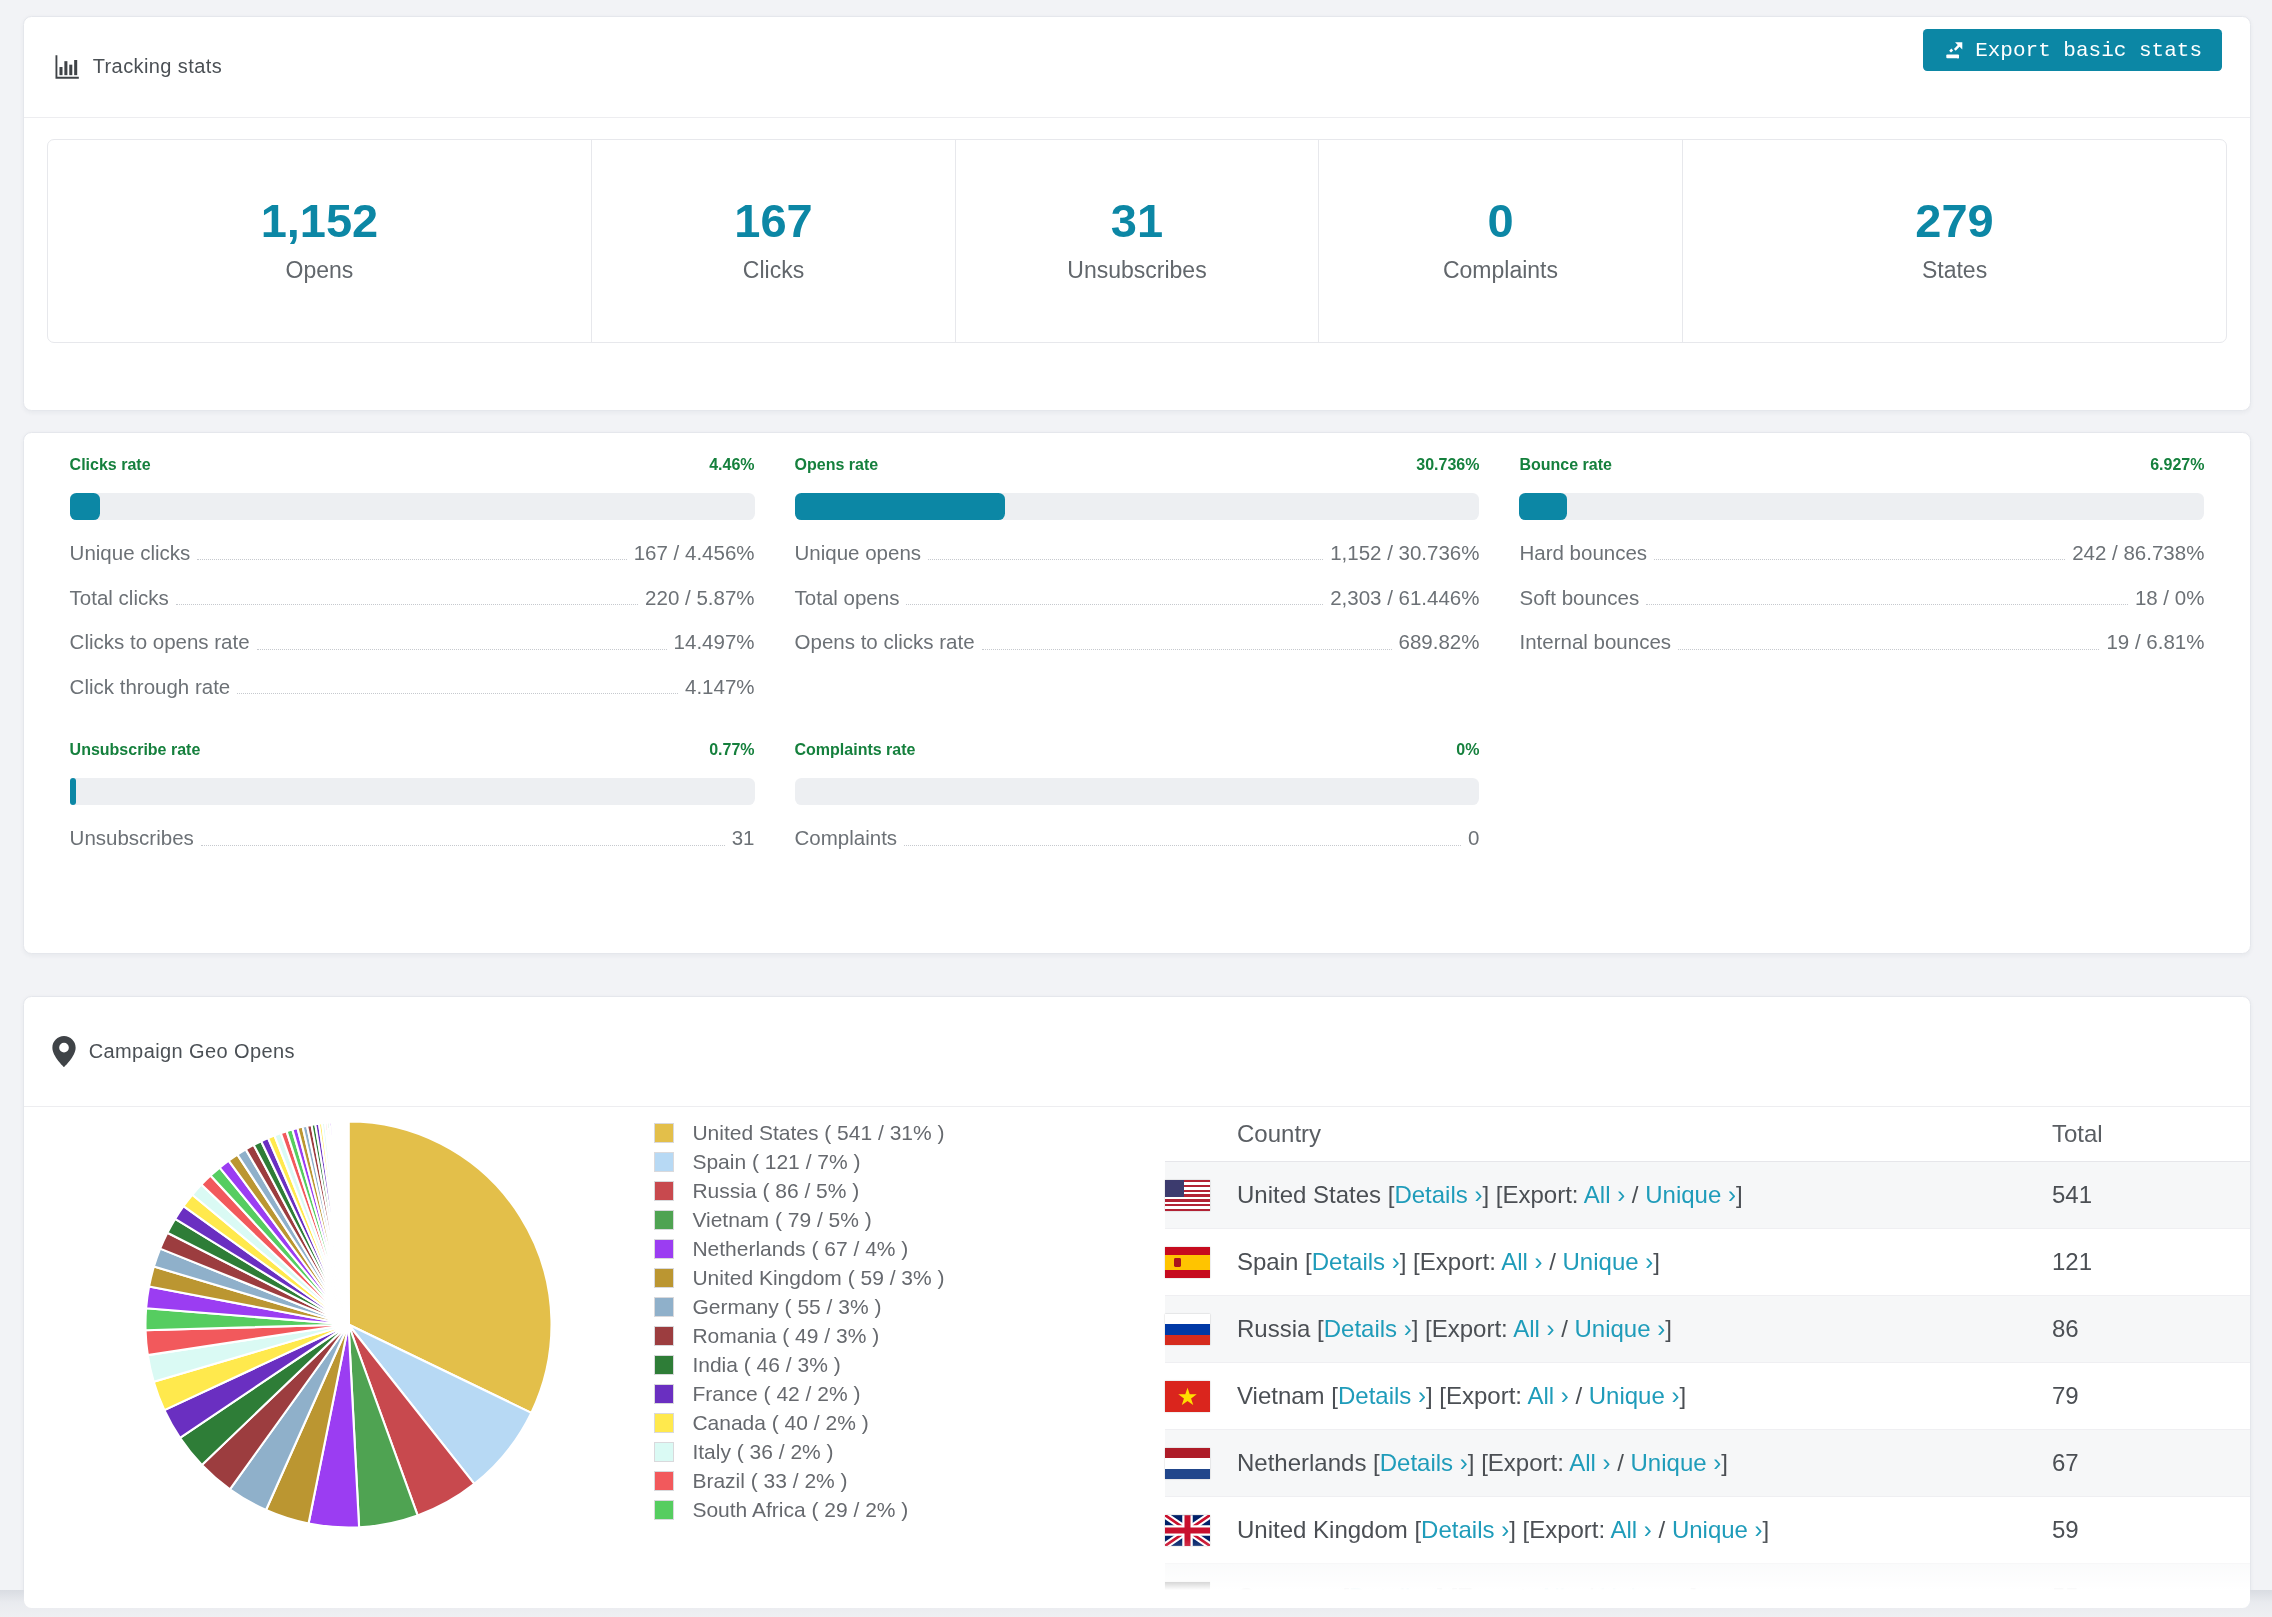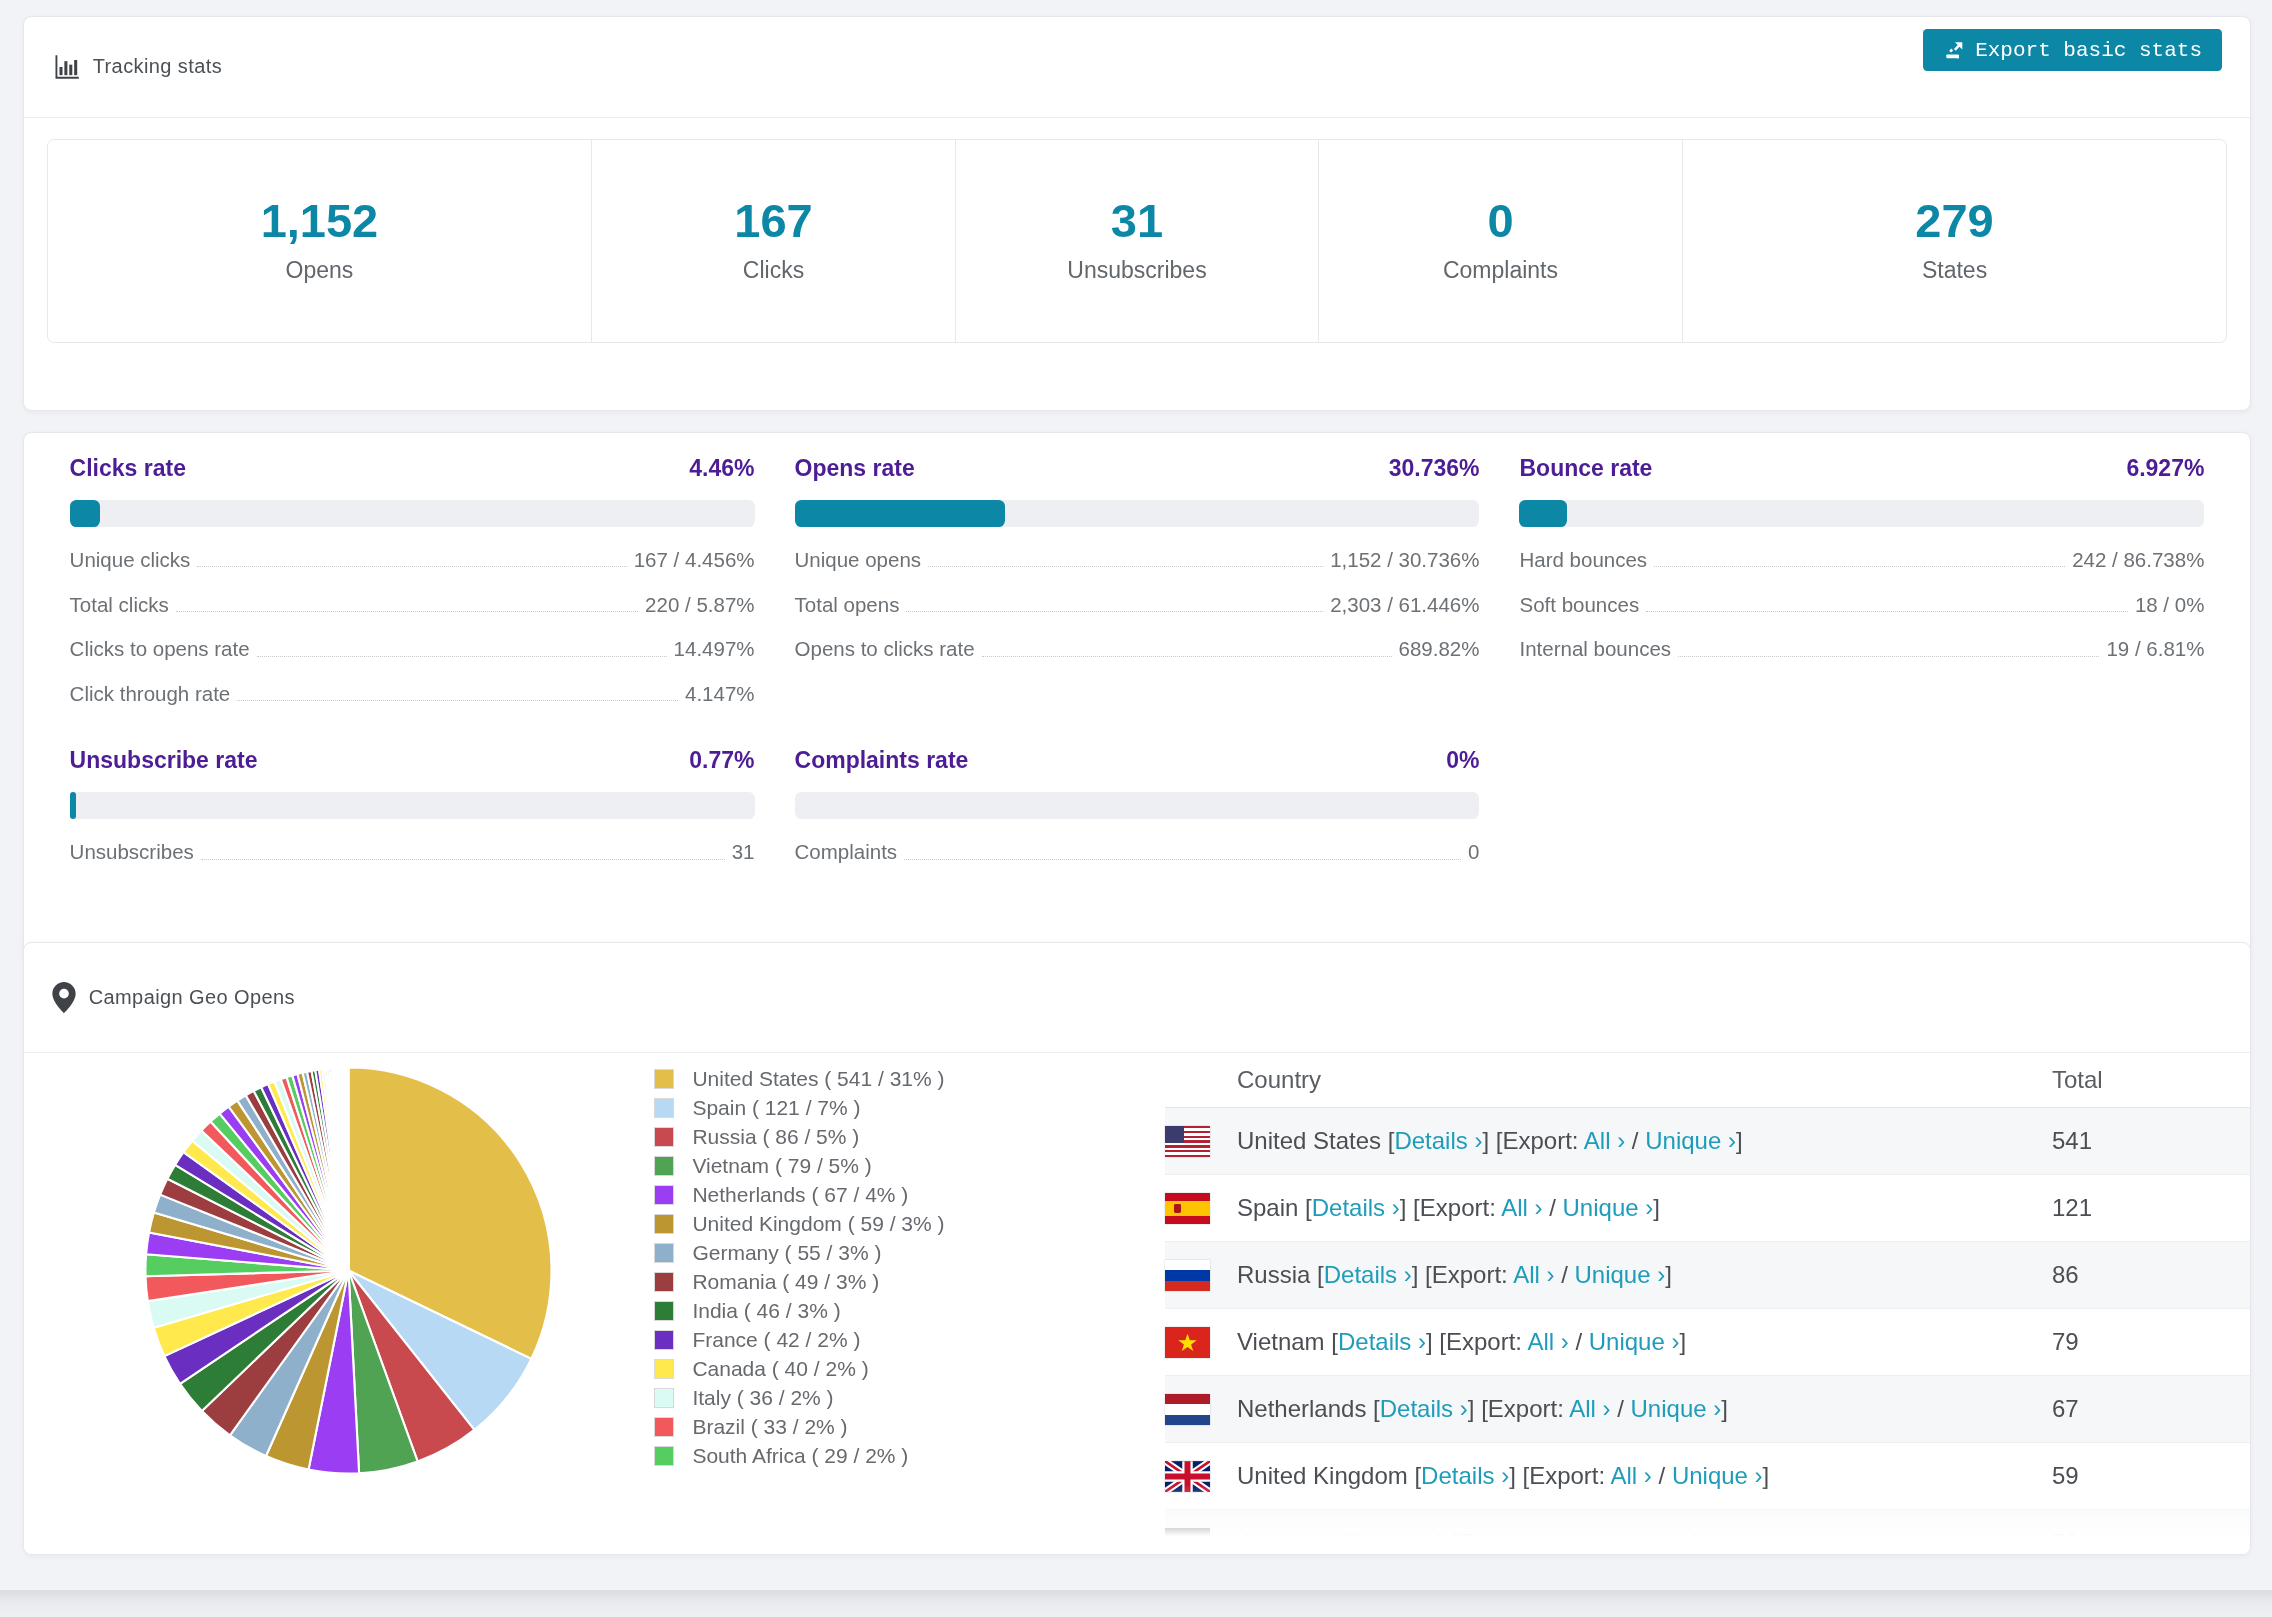--- a/index.html
+++ b/index.html
@@ -40,30 +40,30 @@
   .stat-cell:first-child{border-left:none;}
   .stat-value{font-size:47px;font-weight:bold;color:#0c87a5;line-height:1;}
   .stat-label{font-size:23px;color:#62676c;margin-top:12.7px;}
   
   #card-rates{top:432px;height:522px;padding:24px 22.6px 0;}
   .rates-grid{
     display:grid;grid-template-columns:1fr 1fr 1fr;column-gap:40px;row-gap:44px;
     padding:0 23px;
   }
   .rate-head{display:flex;justify-content:space-between;align-items:baseline;line-height:1;}
-  .rate-title,.rate-pct{font-size:23px;font-weight:bold;color:#4c1d95;}
+  .rate-title,.rate-pct{font-size:16px;font-weight:bold;color:#15803d;}
   .bar{margin-top:20px;height:27px;background:#edeff2;border-radius:6.4px;position:relative;}
   .bar-fill{height:27px;background:#0c87a5;border-radius:6.4px;}
   .rate-rows{margin-top:10px;}
   .rrow{display:flex;align-items:flex-end;margin-top:21px;font-size:20.5px;color:#6c7176;line-height:1.15;}
   .rlabel{white-space:nowrap;}
   .rvalue{white-space:nowrap;}
   .leader{flex:1;border-bottom:1.4px dotted #c6c9ce;margin:0 7px 4.2px;min-width:28px;}
   
-  #card-geo{top:942px;height:613px;overflow:hidden;text-align:center;}
+  #card-geo{top:996px;height:613px;overflow:hidden;text-align:center;}
   #card-geo .card-header{height:109px;}
   .geo-body{position:relative;height:503px;}
   .pie-wrap{position:absolute;left:113px;top:5.6px;width:423px;height:423px;}
   .legend{
     list-style:none;margin:0;padding:11.3px 0 0 0;position:absolute;left:630px;top:0;width:395px;
   }
   .legend-item{display:flex;align-items:center;height:29px;}
   .swatch{
     width:20px;height:20px;box-sizing:border-box;border:1.4px solid #d9d9dc;
     margin-right:18.4px;flex:0 0 auto;

